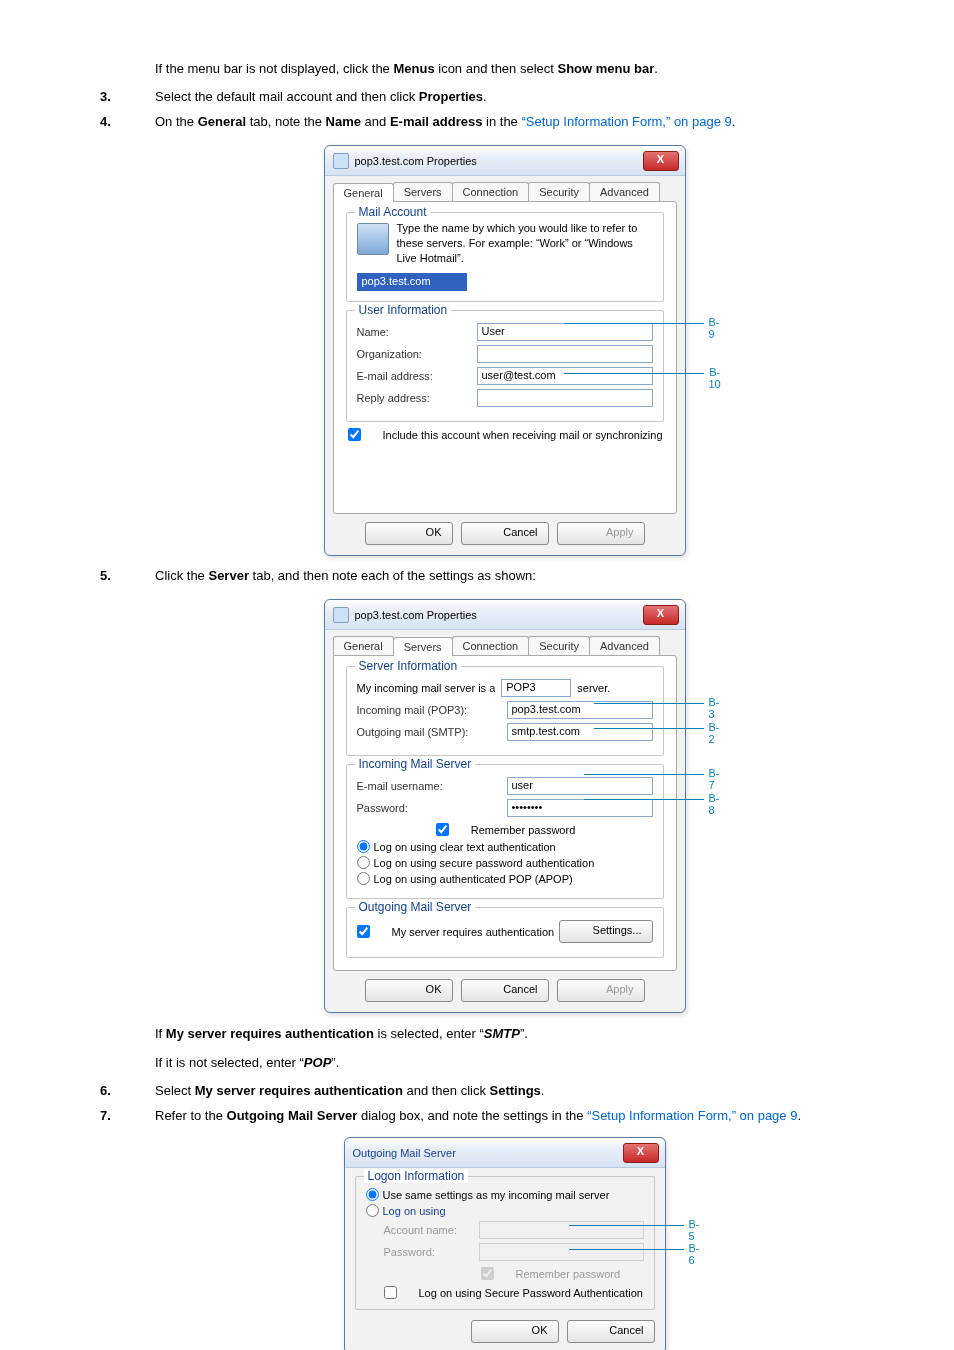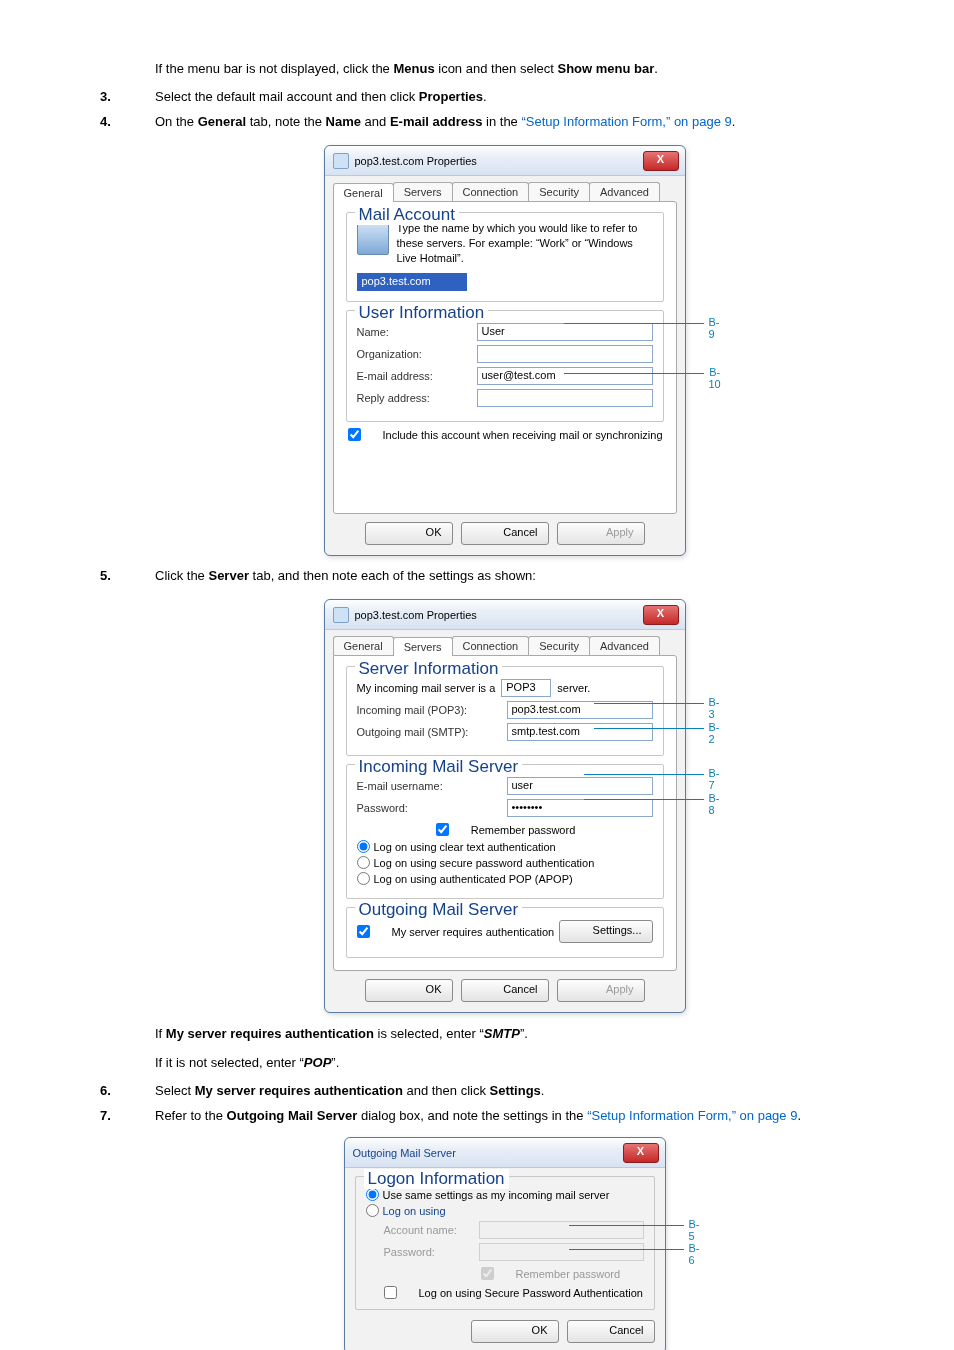--- a/index.html
+++ b/index.html
@@ -18,21 +18,21 @@
   .title{background:linear-gradient(#fdfefe,#e8eef7 40%,#d7e3f2);border-bottom:1px solid #b9c9de;border-radius:6px 6px 0 0;padding:5px 6px 4px 8px;display:flex;align-items:center;}
   .title .ico{width:14px;height:14px;background:#cfe1f5;border:1px solid #7ea0c9;border-radius:2px;margin-right:6px;}
   .title .txt{flex:1;color:#000;}
   .closebtn{width:34px;height:18px;background:linear-gradient(#e57373,#c62828);border:1px solid #8e1b1b;border-radius:3px;color:#fff;font-weight:bold;text-align:center;line-height:15px;font-size:11px;}
   .tabs{display:flex;padding:6px 8px 0 8px;gap:0;}
   .tab{border:1px solid #aaa;border-bottom:none;background:#f8f8f8;padding:3px 10px 3px 10px;font-size:11px;border-radius:3px 3px 0 0;margin-right:-1px;position:relative;color:#333;}
   .tab.active{background:#fff;z-index:2;top:1px;}
   .tabbody{border:1px solid #aaa;background:#fff;margin:0 8px 8px 8px;padding:10px 12px 12px 12px;border-radius:0 3px 3px 3px;}
   .group{border:1px solid #c7c7c7;border-radius:2px;padding:8px 10px 10px 10px;margin-top:8px;position:relative;}
   .group:first-child{margin-top:0;}
-  .glabel{position:absolute;top:-8px;left:8px;background:#fff;padding:0 4px;color:#15428b;font-size:17px;}
+  .glabel{position:absolute;top:-8px;left:8px;background:#fff;padding:0 4px;color:#15428b;font-size:12px;}
   .row{display:flex;align-items:center;margin:4px 0;}
   .lbl{width:120px;color:#333;}
   .lbl2{width:150px;color:#333;}
   .inp{flex:1;height:18px;border:1px solid #8aa7cc;background:#fff;padding:1px 4px;font-size:11px;box-sizing:border-box;}
   .inp.sel{background:#2f62c0;color:#fff;border:1px solid #2f62c0;}
   .inp.ro{background:#f0f0f0;color:#888;border:1px solid #d0d0d0;}
   .chkrow{display:flex;align-items:center;margin:6px 0 0 2px;gap:18px;}
   input[type=checkbox],input[type=radio]{margin:0 4px 0 0;}
   .btns{display:flex;justify-content:center;gap:8px;padding:0 8px 10px 8px;}
   .btn{min-width:66px;height:21px;border:1px solid #8a8a8a;border-radius:3px;background:linear-gradient(#fdfdfd,#e4e4e4);font-size:11px;padding:0 10px;line-height:19px;text-align:right;}
@@ -150,21 +150,21 @@
             <div class="tab active">Servers</div>
             <div class="tab">Connection</div>
             <div class="tab">Security</div>
             <div class="tab">Advanced</div>
           </div>
           <div class="tabbody">
             <div class="group">
               <div class="glabel">Server Information</div>
               <div class="row" style="gap:6px;">
                 <span>My incoming mail server is a</span>
-                <span class="inp" style="width:50px;flex:none;text-align:left;">POP3</span>
+                <span class="inp" style="width:70px;flex:none;text-align:left;">POP3</span>
                 <span>server.</span>
               </div>
               <div class="row">
                   <div class="lbl2">Incoming mail (POP3):</div>
                   <div class="inp">pop3.test.com</div>
                 </div>
               <div class="row">
                   <div class="lbl2">Outgoing mail (SMTP):</div>
                   <div class="inp">smtp.test.com</div>
                 </div>

